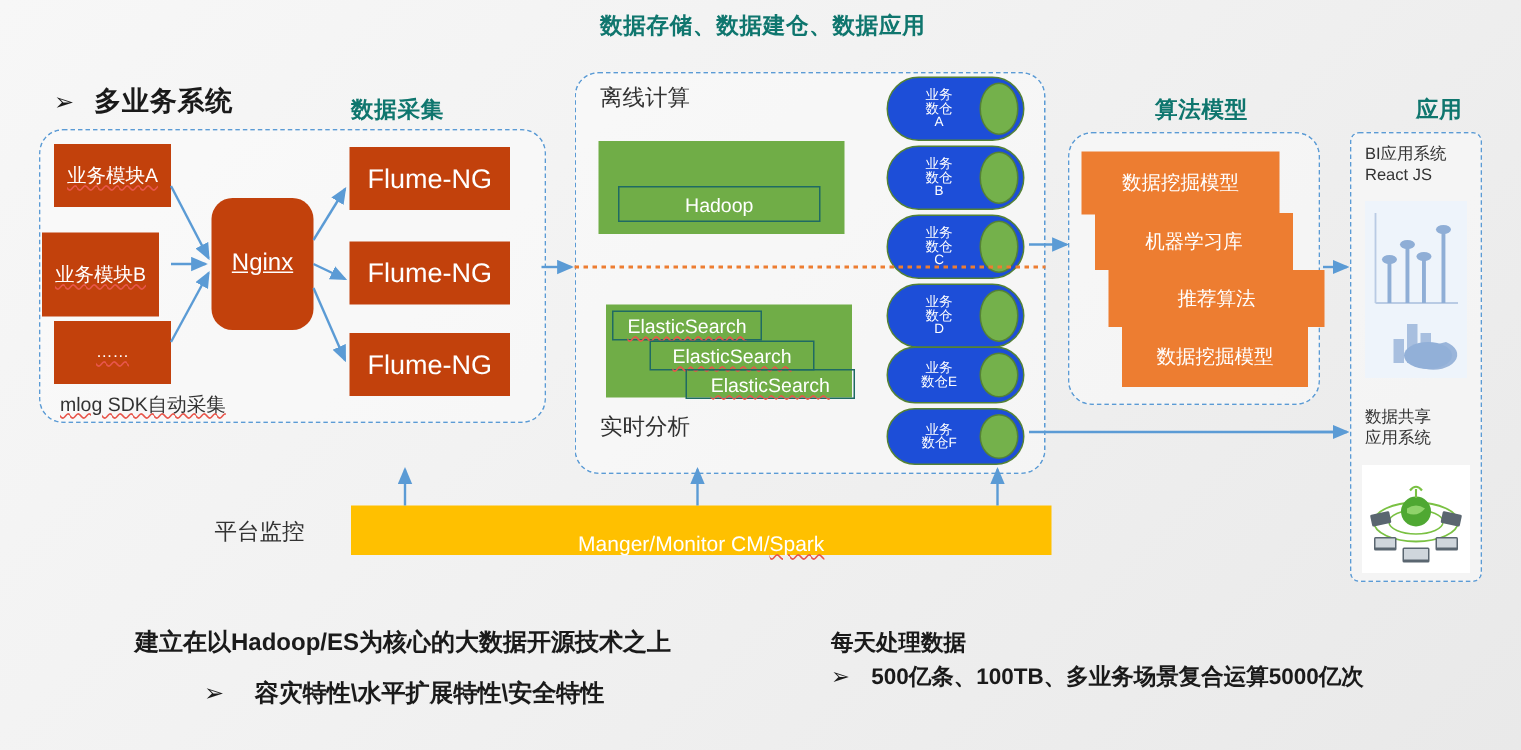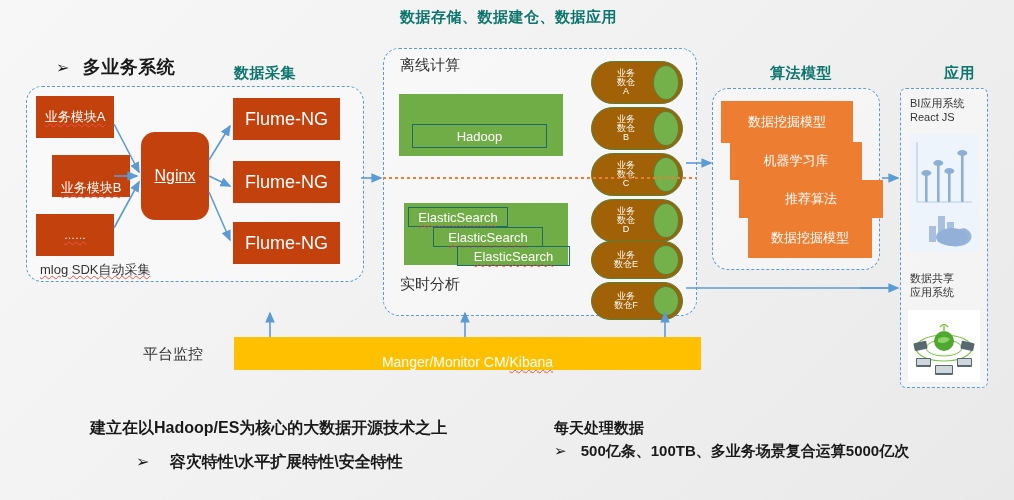--- a/index.html
+++ b/index.html
@@ -43,22 +43,22 @@
     white-space:nowrap;
   }
   .greenlbl.sq span{
     text-decoration:underline;text-decoration-color:#e8554a;
     text-decoration-style:wavy;text-decoration-thickness:1px;
     text-underline-offset:2px;
   }
 
   
   .cyl{
-    position:absolute;background:#a16207;border:1.2px solid #548235;
-    border-radius:999px;box-sizing:border-box;margin-top:10px;
+    position:absolute;background:#1d4ed8;border:1.2px solid #548235;
+    border-radius:999px;box-sizing:border-box;
   }
   .cyl .cap{
     position:absolute;right:3px;top:3px;bottom:3px;width:26px;
     border:1.2px solid #548235;border-radius:50%;
     background:#74b14b;box-sizing:border-box;
   }
   .cyl .txt{
     position:absolute;left:8px;right:30px;top:0;bottom:0;
     display:flex;flex-direction:column;align-items:center;justify-content:center;
     color:#ffffff;font-size:9px;line-height:1.02;
@@ -93,39 +93,39 @@
   .bullet{font-weight:bold;}
 
   svg.overlay{position:absolute;left:0;top:0;width:1014px;height:500px;pointer-events:none;}
   .ttl-main{font-size:16px;font-weight:bold;color:#1a1a1a;}
 </style>
 </head>
 <body>
 
 <div id="stage">
 
-  <div class="sec-title ttl-main" style="left:36px;top:55px;margin-left:20px;">
+  <div class="sec-title ttl-main" style="left:36px;top:55px;">
     <span>➢</span>
     <span style="margin-left:8px;font-size:18px;">多业务系统</span>
   </div>
 
   <div class="sec-title" style="left:234px;top:64px;">数据采集</div>
 
   <div class="sec-title" style="left:400px;top:8px;">数据存储、数据建仓、数据应用</div>
 
   <div class="sec-title" style="left:770px;top:64px;">算法模型</div>
 
   <div class="sec-title" style="left:944px;top:64px;">应用</div>
 
   <div class="dashgroup" style="left:26px;top:86px;width:338px;height:196px;"></div>
 
   <div class="bluebox sq-holder" style="left:36px;top:96px;width:78px;height:42px;">
     <span class="sq">业务模块A</span>
   </div>
-  <div class="bluebox" style="left:52px;top:155px;width:78px;height:42px;align-items:flex-end;">
+  <div class="bluebox" style="left:28px;top:155px;width:78px;height:56px;">
     <span class="sq">业务模块B</span>
   </div>
   <div class="bluebox" style="left:36px;top:214px;width:78px;height:42px;">
     <span class="sq" style="font-size:11px;">……</span>
   </div>
 
   <div class="bluebox rounded" style="left:141px;top:132px;width:68px;height:88px;font-size:16px;">
     <span>Nginx</span>
   </div>
 
@@ -276,21 +276,21 @@
         <rect x="9" y="49" width="13" height="6"></rect>
         <rect x="50" y="49" width="13" height="6"></rect>
         <rect x="28" y="56" width="16" height="7"></rect>
       </g>
     </svg>
   </div>
 
   <div class="label-in" style="left:143px;top:345px;font-size:15px;">平台监控</div>
   <div class="yellowbar" style="left:234px;top:337px;width:467px;height:33px;align-items:flex-end;">
     <span>Manger/Monitor  CM/</span>
-      <span class="wavy">Kibana</span>
+      <span class="wavy">Spark</span>
   </div>
 
   <div class="bottomtxt" style="left:136px;top:452px;font-size:16px;">
     <span class="bullet">➢</span>
     <span style="margin-left:16px;">容灾特性\水平扩展特性\安全特性</span>
   </div>
   <div class="bottomtxt" style="left:90px;top:418px;font-size:16px;">建立在以Hadoop/ES为核心的大数据开源技术之上</div>
 
   <div class="bottomtxt" style="left:554px;top:419px;font-size:15px;font-weight:600;">每天处理数据</div>
   <div class="bottomtxt" style="left:554px;top:442px;font-size:15px;font-weight:600;">

